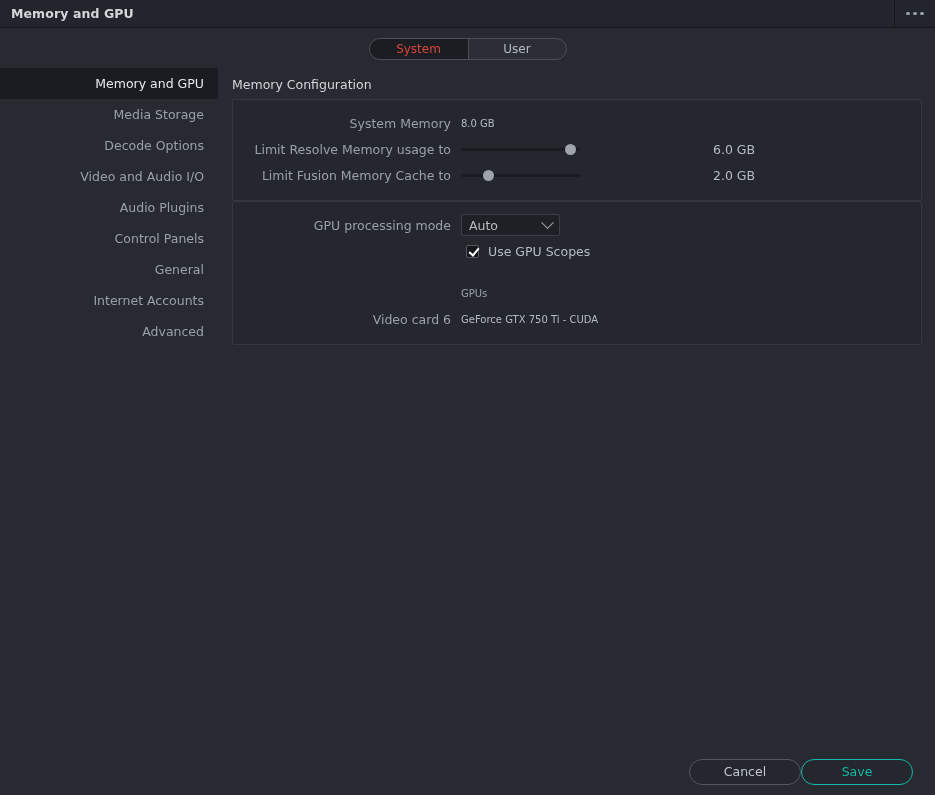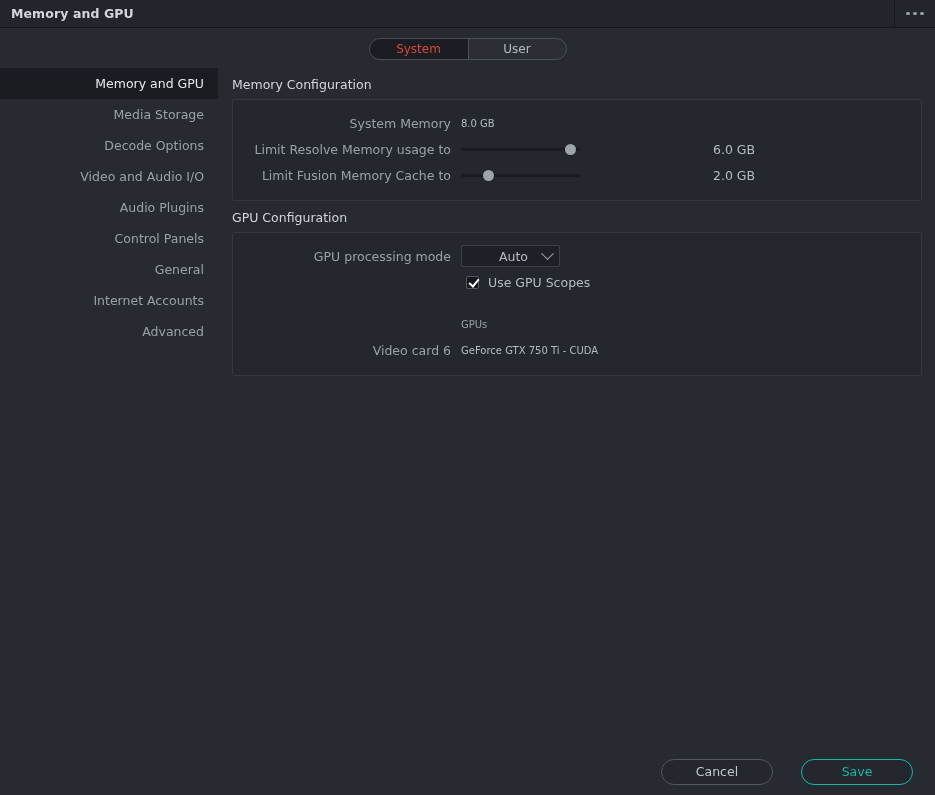--- a/index.html
+++ b/index.html
@@ -194,21 +194,20 @@
     border-radius: 2px;
     display: flex;
     align-items: center;
     padding: 0 7px;
     cursor: pointer;
   }
   .dropdown-label {
     flex: 1;
     font-size: 12.5px;
     color: #b6bcc4;
-    margin-left: 30px;
   }
   .chev {
     width: 9px; height: 9px;
     border-right: 1.6px solid #9ba1a9;
     border-bottom: 1.6px solid #9ba1a9;
     transform: rotate(45deg) translate(-2px, -2px);
   }
 
   
   .checkrow {
@@ -246,21 +245,21 @@
   
   .footer {
     position: absolute;
     left: 0; top: 748px;
     width: 935px;
     height: 47px;
     display: flex;
     align-items: center;
     justify-content: flex-end;
     padding-right: 22px;
-    gap: 28px;
+    gap: 0;
   }
   .btn {
     width: 112px;
     height: 26px;
     border-radius: 13px;
     display: flex;
     align-items: center;
     justify-content: center;
     font-size: 12.5px;
     cursor: pointer;
@@ -334,21 +333,20 @@
         <div class="row-label">Limit Fusion Memory Cache to</div>
         <div class="slider">
           <div class="slider-track"></div>
           <div class="slider-knob" style="left: 21.6px;"></div>
         </div>
         <div class="slider-value">2.0 GB</div>
       </div>
 
     </div>
 
-    <div class="section-title">GPU Configuration</div>
 
     <div class="panel">
 
       <div class="row">
         <div class="row-label">GPU processing mode</div>
         <div class="dropdown">
           <div class="dropdown-label">Auto</div>
           <div class="chev"></div>
         </div>
       </div>

